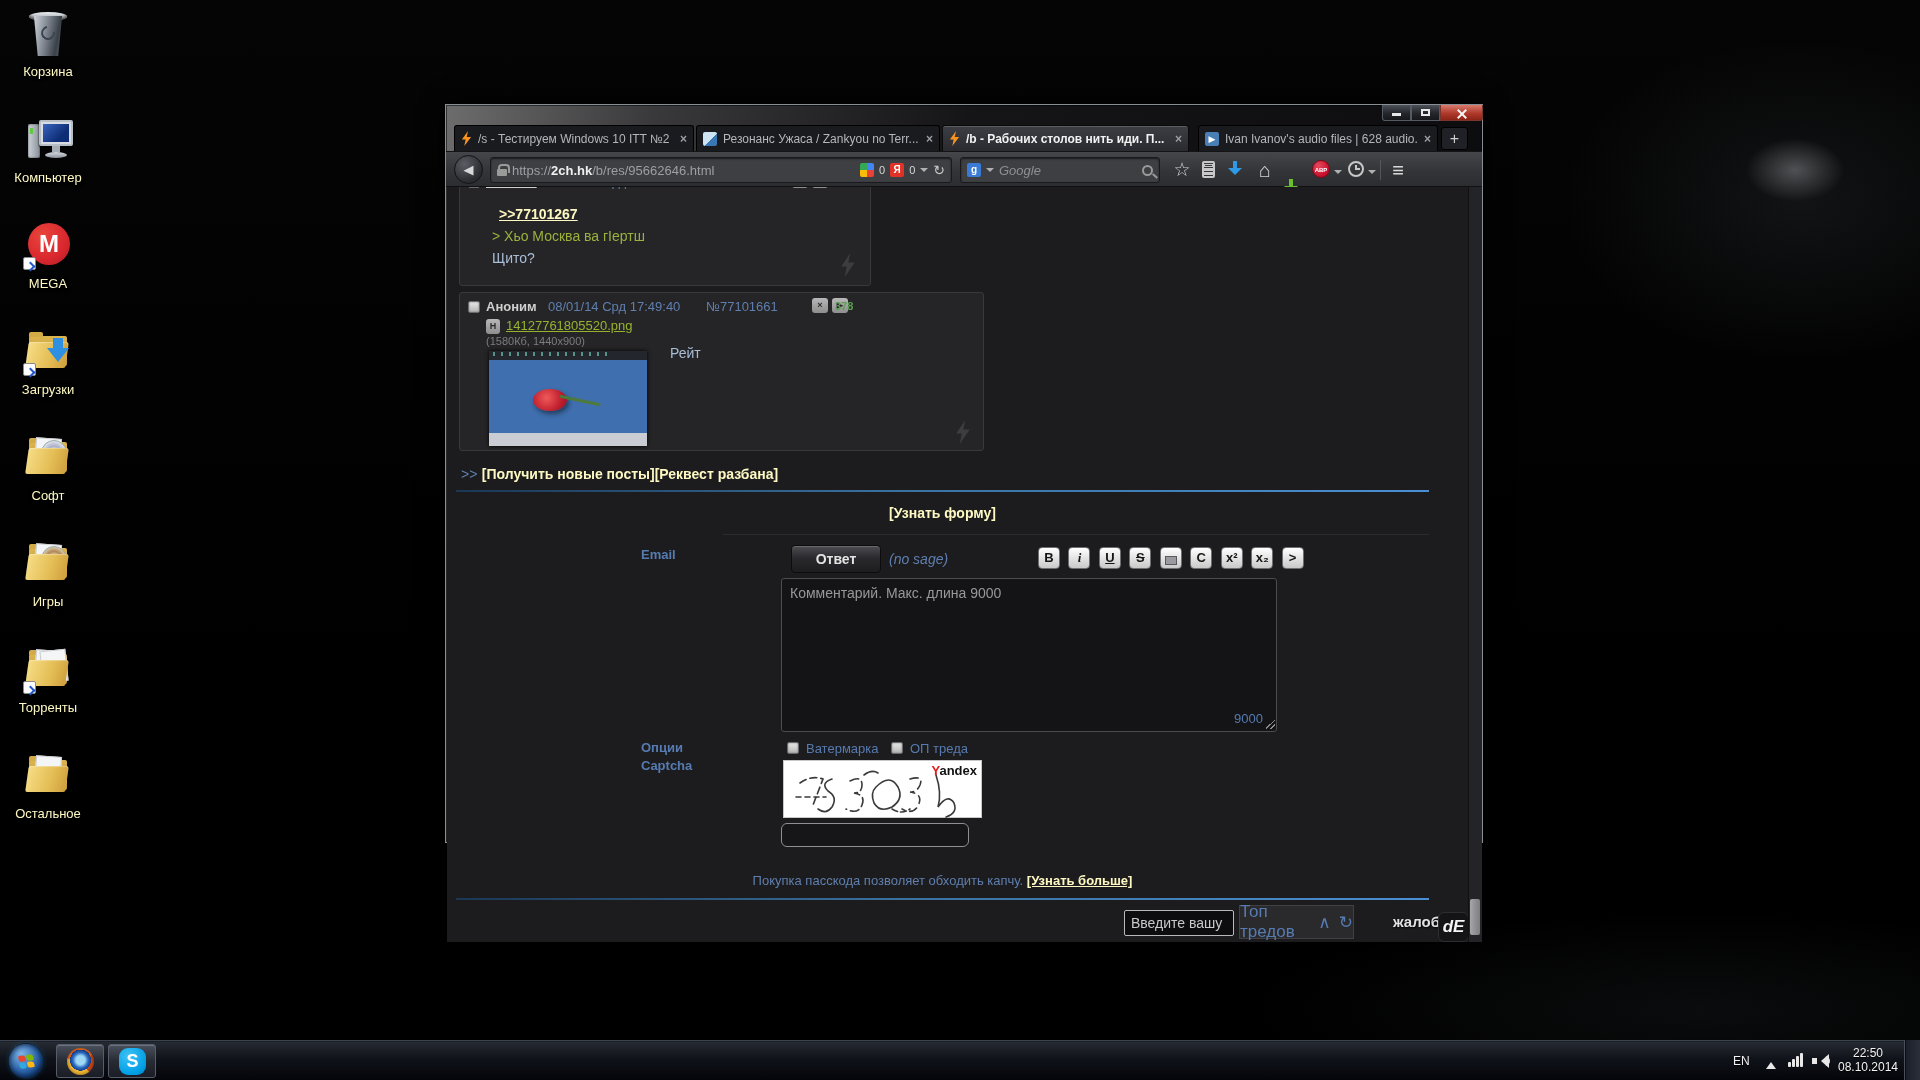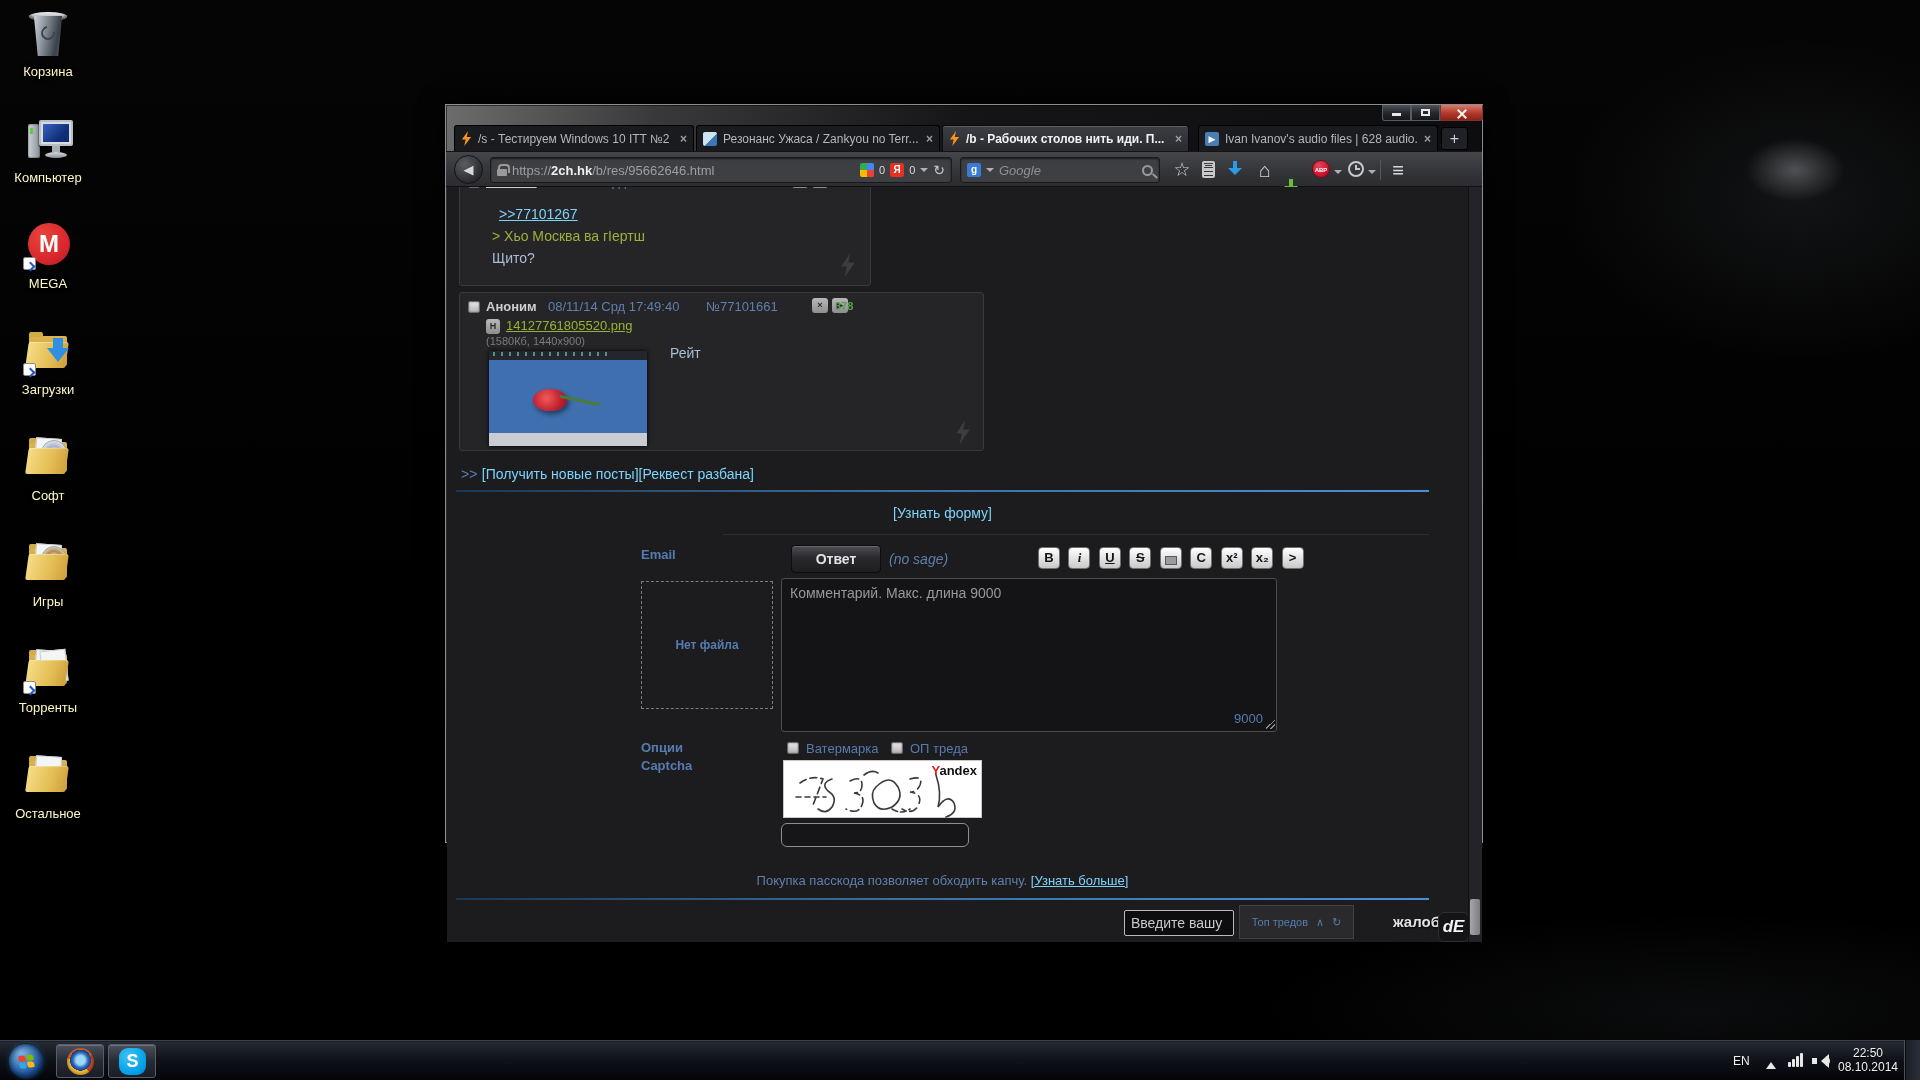--- a/index.html
+++ b/index.html
@@ -134,21 +134,21 @@
   .pname { color:#cfcfcf; font-weight:bold; font-size:13px; }
   .pblue { color:#5f7fae; font-size:13px; }
   .pnum  { color:#5f7fae; font-size:13px; }
   .pcount { color:#58a050; font-size:11px; font-weight:bold; }
   .pbtn { width:16px; height:15px; border-radius:3px; background:linear-gradient(#b8b8b8,#8e8e8e);
     color:#2a2a2a; font-size:9px; font-weight:bold; text-align:center; line-height:15px; }
   .cb { width:12px; height:12px; border:1px solid #6a6a6e; border-radius:2px;
     background:linear-gradient(#e9e9e9,#b5b5b5); box-shadow:inset 0 0 2px #777; }
   .filelink { color:#96b32f; font-size:13px; text-decoration:underline; }
   .fileinfo { color:#7c7c80; font-size:11px; }
-  .khaki { color:#7dd3fc; font-size:14px; }
+  .khaki { color:#fef9c3; font-size:14px;font-weight:bold; }
   .khaki.u { text-decoration:underline; }
   .bluetxt { color:#5f7fae; font-size:14px; }
   .quote { color:#9ab23c; font-size:14px; }
   .bodytxt { color:#a9bdd6; font-size:14px; }
   .wbolt { width:16px; height:24px; background:#3d3d41;
     clip-path:polygon(64% 0,8% 56%,42% 56%,30% 100%,92% 40%,52% 40%); }
   .rule2 { height:2px; background:linear-gradient(90deg,#1b3756,#39719f 45%,#4a8fd4); }
   .flabel { color:#567bb0; font-weight:bold; font-size:13px; }
   #replybtn { width:90px; height:28px; border-radius:4px; border:1px solid #0c0c0e;
     background:linear-gradient(#4e4e52,#2a2a2e 45%,#1d1d20); box-shadow:inset 0 1px 0 #6a6a6e;
@@ -172,21 +172,21 @@
   .optlbl { color:#567bb0; font-size:13px; }
   #captcha { background:#fff; border:1px solid #c8c8c8; }
   #captcha .brand { position:absolute; right:4px; top:2px; font-size:13px; font-weight:bold; color:#111; }
   #captcha .brand .y { color:#e01e1e; }
   #capinput { width:188px; height:24px; background:#161618; border:1px solid #8f8f93; border-radius:6px;
     color:#ddd; font-size:14px; padding:0 8px; outline:none; }
   #bottominput { width:110px; height:26px; background:#0d0d0f; border:1px solid #b9b9bd; border-radius:2px;
     color:#c9c9cd; font-size:14px; padding:0 6px; outline:none;
     font-family:"Liberation Sans","DejaVu Sans",sans-serif; }
   #toppanel { background:#2a2a2d; border:1px solid #414145; display:flex; align-items:center;
-    justify-content:center; gap:8px; color:#567bb0; font-size:11px; }
+    justify-content:center; gap:8px; color:#567bb0; font-size:17px; }
   #frag { color:#e2e2e6; font-weight:bold; font-size:15px; text-shadow:1px 1px 2px #000; }
   #delogo { background:#141416; border:1px solid #2e2e32; border-radius:6px; color:#f4f4f6;
     font-weight:bold; font-size:17px; font-style:italic; text-align:center; line-height:28px; }
   #sbtrack { background:#242428; border-left:1px solid #101012; }
   #sbthumb { background:linear-gradient(90deg,#a6a6aa,#7e7e82); border-radius:2px; }
 
   
   #thumb { background:linear-gradient(#23262d 0 9%, #3f6fae 9% 86%, #c9ccd2 86% 100%); box-shadow:0 0 4px #000; overflow:hidden; }
   #thumb .dots { position:absolute; left:4px; top:1px; width:120px; height:4px;
     background:repeating-linear-gradient(90deg,#8fd 0 2px,transparent 2px 8px); opacity:.5; }
@@ -397,21 +397,21 @@
 
       <a class="abs khaki u" style="left:39px;top:36px">&gt;&gt;77101267</a>
       <div class="abs quote" style="left:32px;top:58px">&gt; Хьо Москва ва гIертш</div>
       <div class="abs bodytxt" style="left:32px;top:80px">Щито?</div>
       <div class="abs wbolt" style="right:14px;bottom:8px"></div>
     </div>
 
     <div class="abs card" style="left:12px;top:105px;width:525px;height:159px">
       <span class="abs cb" style="left:8px;top:8px"></span>
       <span class="abs pname" style="left:26px;top:6px">Аноним</span>
-      <span class="abs pblue" style="left:88px;top:6px">08/11/14 Срд 17:49:40</span>
+      <span class="abs pblue" style="left:88px;top:6px">08/01/14 Срд 17:49:40</span>
       <span class="abs pnum" style="left:246px;top:6px">№77101661</span>
       <span class="abs pbtn" style="left:352px;top:5px">×</span>
       <span class="abs pbtn" style="left:372px;top:5px">▶</span>
       <span class="abs pcount" style="left:375px;top:7px">378</span>
       <span class="abs pbtn" style="left:26px;top:26px;width:14px">H</span>
       <a class="abs filelink" style="left:46px;top:25px">14127761805520.png</a>
       <span class="abs fileinfo" style="left:26px;top:42px">(1580Кб, 1440x900)</span>
       <div id="thumb" class="abs" style="left:29px;top:58px;width:158px;height:95px">
         <div class="dots"></div>
           <div class="rose"></div>
@@ -443,23 +443,20 @@
       <button class="fbtn it">i</button>
       <button class="fbtn un">U</button>
       <button class="fbtn st">S</button>
       <button class="fbtn"><span class="spbox"></span></button>
       <button class="fbtn">C</button>
       <button class="fbtn">x²</button>
       <button class="fbtn">x₂</button>
       <button class="fbtn">&gt;</button>
     </div>
 
-    <div id="filebox" class="abs" style="left:194px;top:394px;width:132px;height:128px">
-      <span>Нет файла</span>
-    </div>
 
     <div class="abs" style="left:334px;top:391px;width:496px;height:154px">
       <textarea id="cmt" placeholder="Комментарий. Макс. длина 9000" style=""></textarea>
       <span id="cmtcounter" class="abs" style="right:14px;bottom:6px">9000</span>
       <span class="grip abs" style="right:2px;bottom:3px"></span>
     </div>
 
     <span class="abs flabel" style="left:194px;top:553px">Опции</span>
     <span class="abs cb" style="left:340px;top:555px"></span>
     <span class="abs optlbl" style="left:359px;top:554px">Ватермарка</span>

